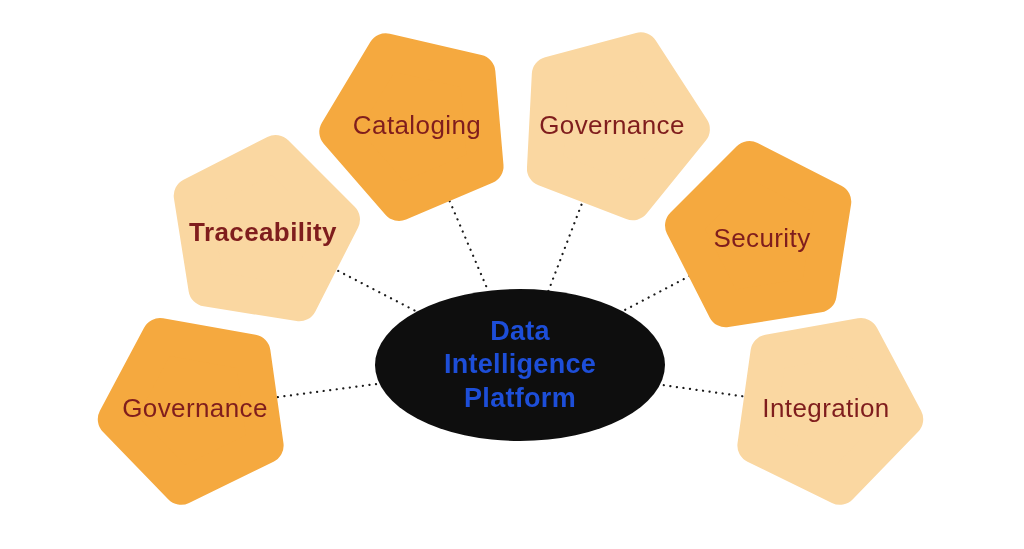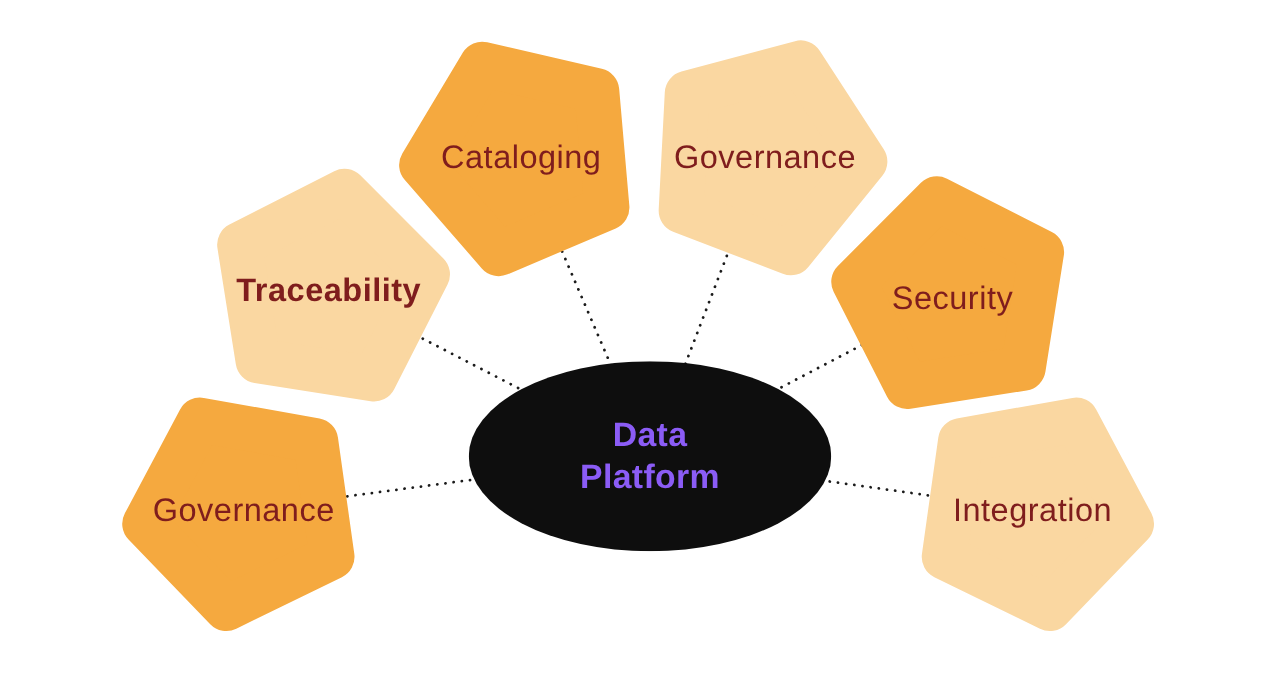--- a/index.html
+++ b/index.html
@@ -66,21 +66,21 @@
     z-index: 3;
   }
   .center-node svg { position: absolute; inset: 0; }
   .center-text {
     position: absolute;
     inset: 0;
     display: flex;
     flex-direction: column;
     align-items: center;
     justify-content: center;
-    color: #8b5cf6;
+    color: #1d4ed8;
     font-weight: bold;
     font-size: 27px;
     line-height: 1.24;
     letter-spacing: 0.3px;
     z-index: 2;
   }
 </style>
 </head>
 <body>
 
@@ -138,17 +138,18 @@
     </svg>
     <div class="label">Security</div>
   </div>
 
   <div class="center-node">
     <svg viewBox="0 0 290 152">
       <ellipse cx="145" cy="76" rx="145" ry="76" fill="#0e0e0e"></ellipse>
     </svg>
     <div class="center-text">
       <span>Data</span>
+      <span>Intelligence</span>
       <span>Platform</span>
     </div>
   </div>
 
 </div>
 
 </body></html>

